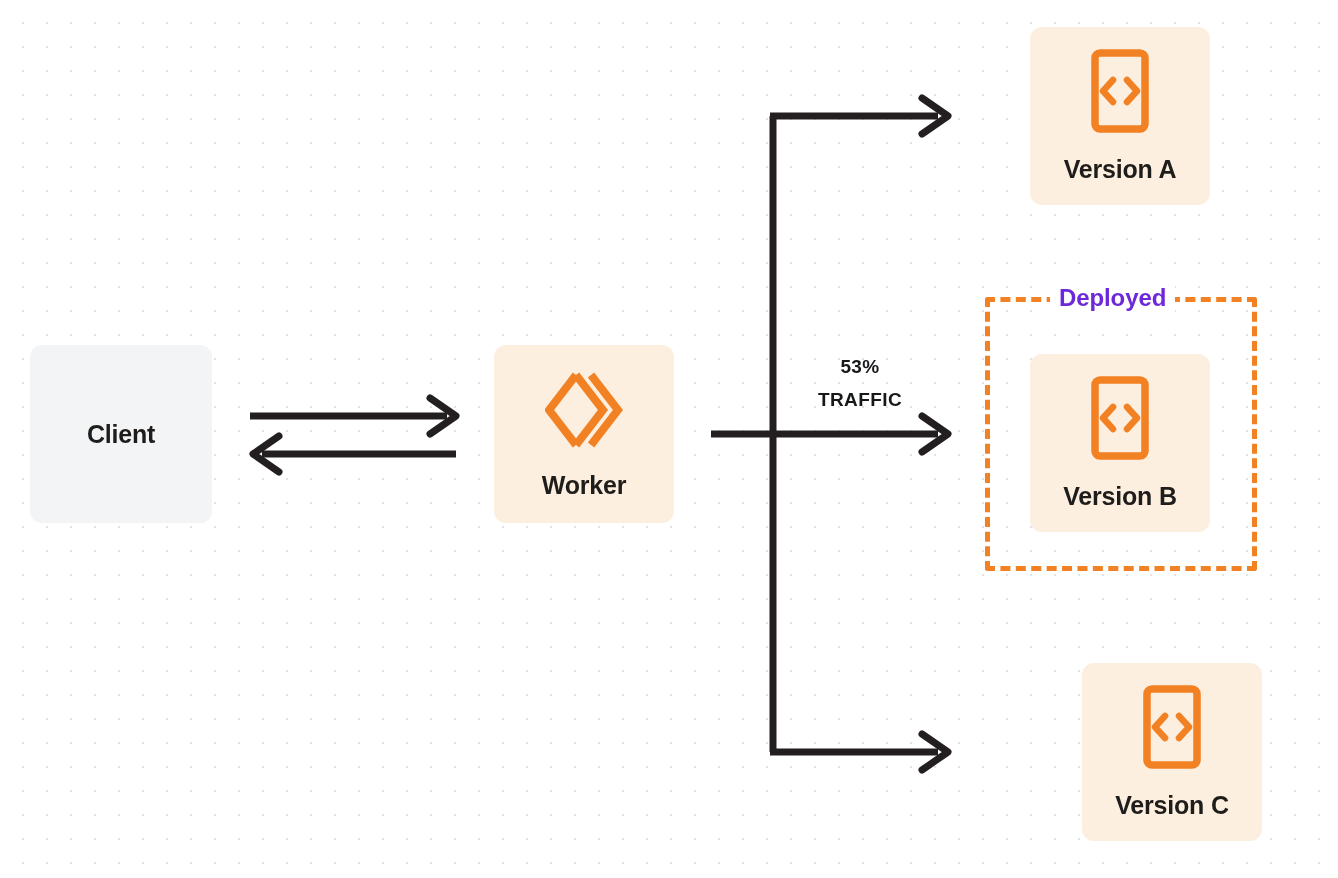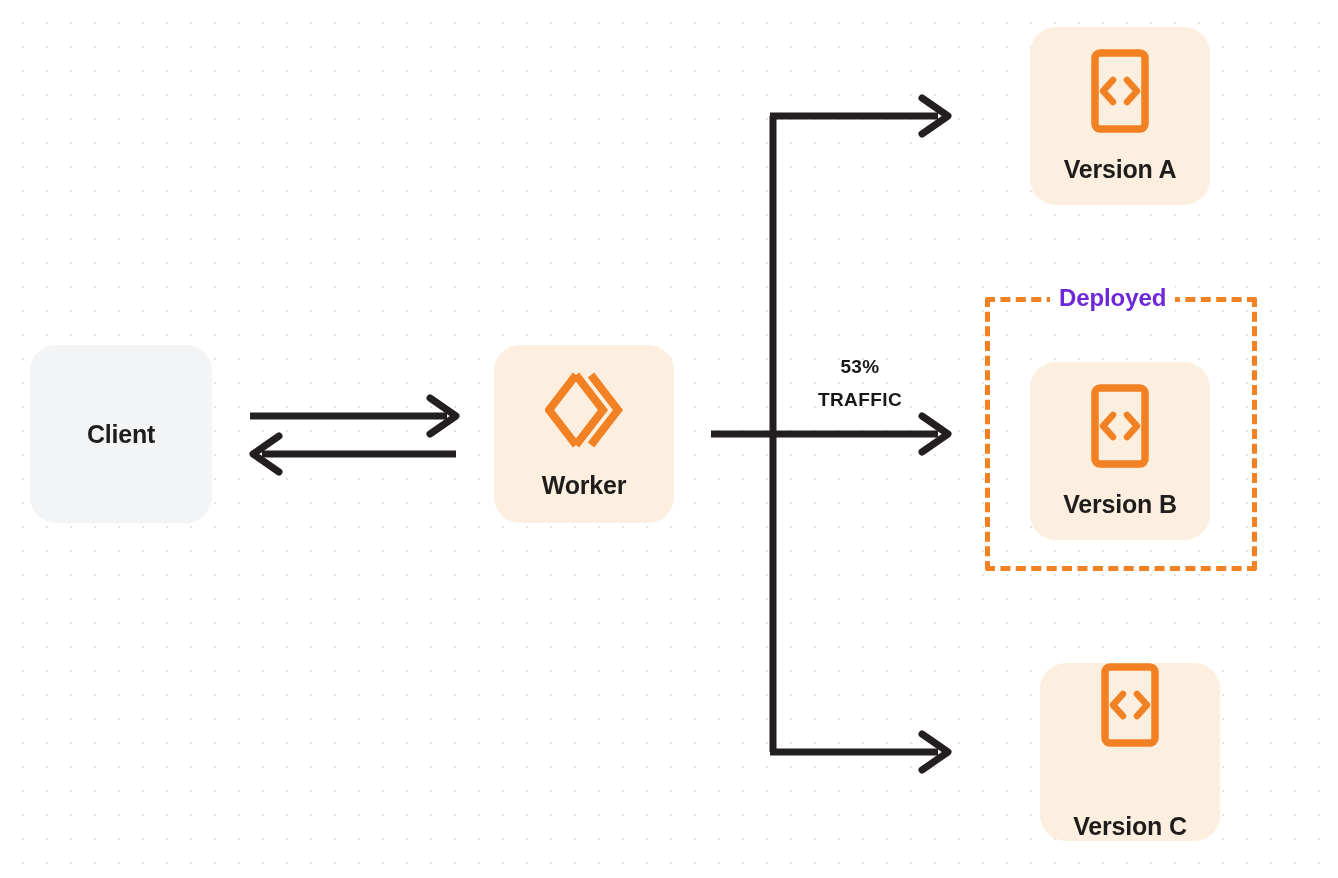--- a/index.html
+++ b/index.html
@@ -25,21 +25,21 @@
     background-position: 11px 11px;
   }
 
   .node {
     position: absolute;
     box-sizing: border-box;
     display: flex;
     flex-direction: column;
     align-items: center;
     justify-content: center;
-    border-radius: 26px;
+    border-radius: 12px;
   }
 
   .node-label {
     font-size: 25px;
     font-weight: bold;
     color: #1f1d1b;
     letter-spacing: -0.2px;
     white-space: nowrap;
   }
 
@@ -62,22 +62,22 @@
   }
   #node-worker .node-label { margin-top: 16px; }
 
   
   .version-card {
     width: 180px;
     height: 178px;
     background-color: #fcefdf;
   }
   #node-version-a { left: 1030px; top: 27px; }
-  #node-version-b { left: 1030px; top: 362px; }
-  #node-version-c { left: 1040px; top: 663px; justify-content: space-between; }
+  #node-version-b { left: 1030px; top: 354px; }
+  #node-version-c { left: 1082px; top: 663px; }
   .version-card .node-label { margin-top: 18px; }
 
   .icon-code, .icon-worker {
     display: block;
   }
 
   
   #deployed-group {
     position: absolute;
     left: 985px;

